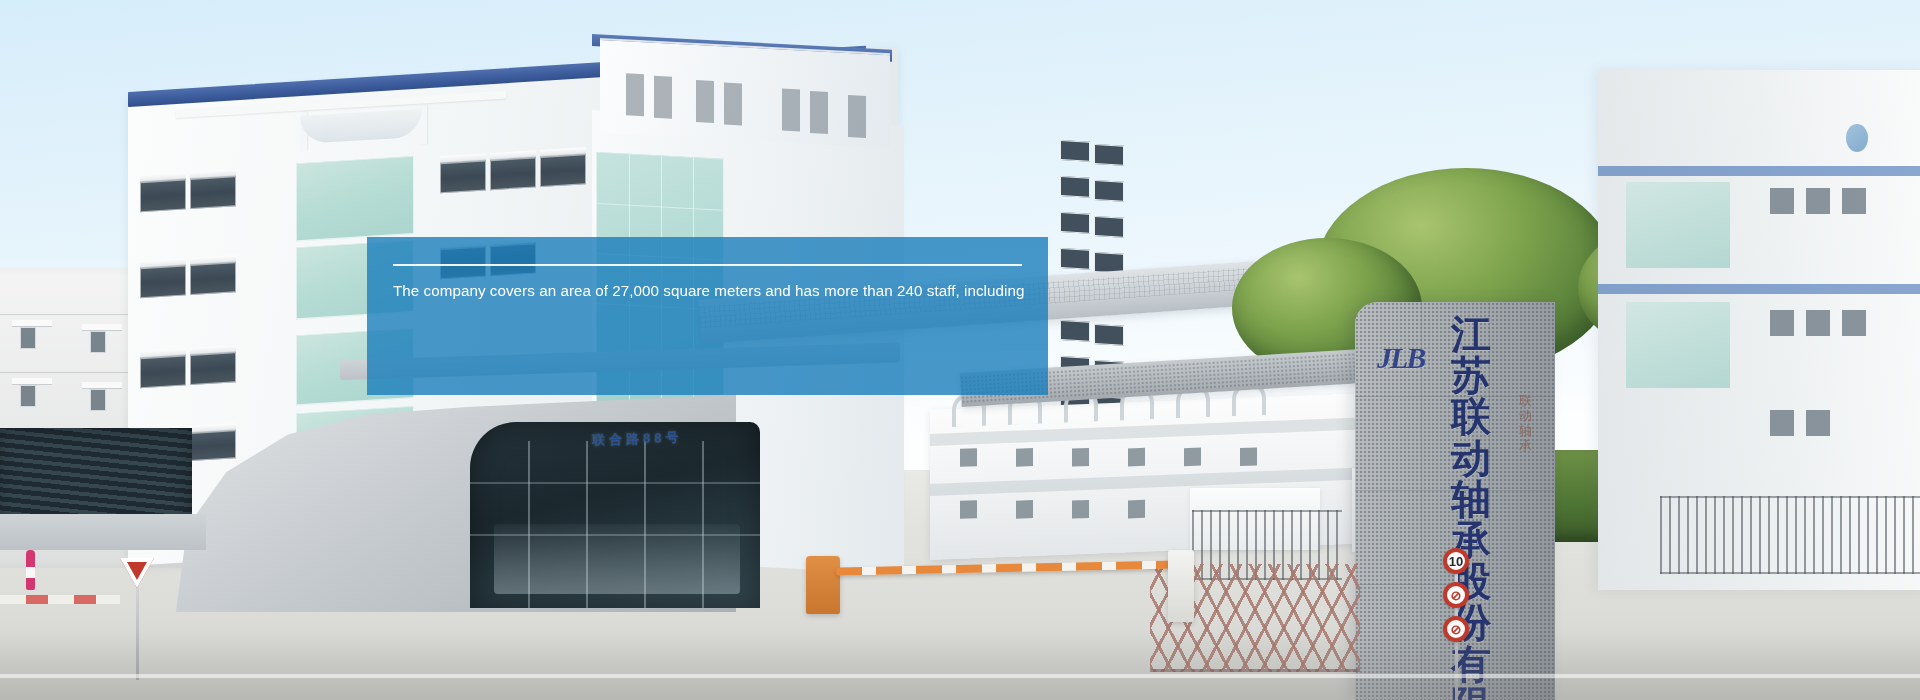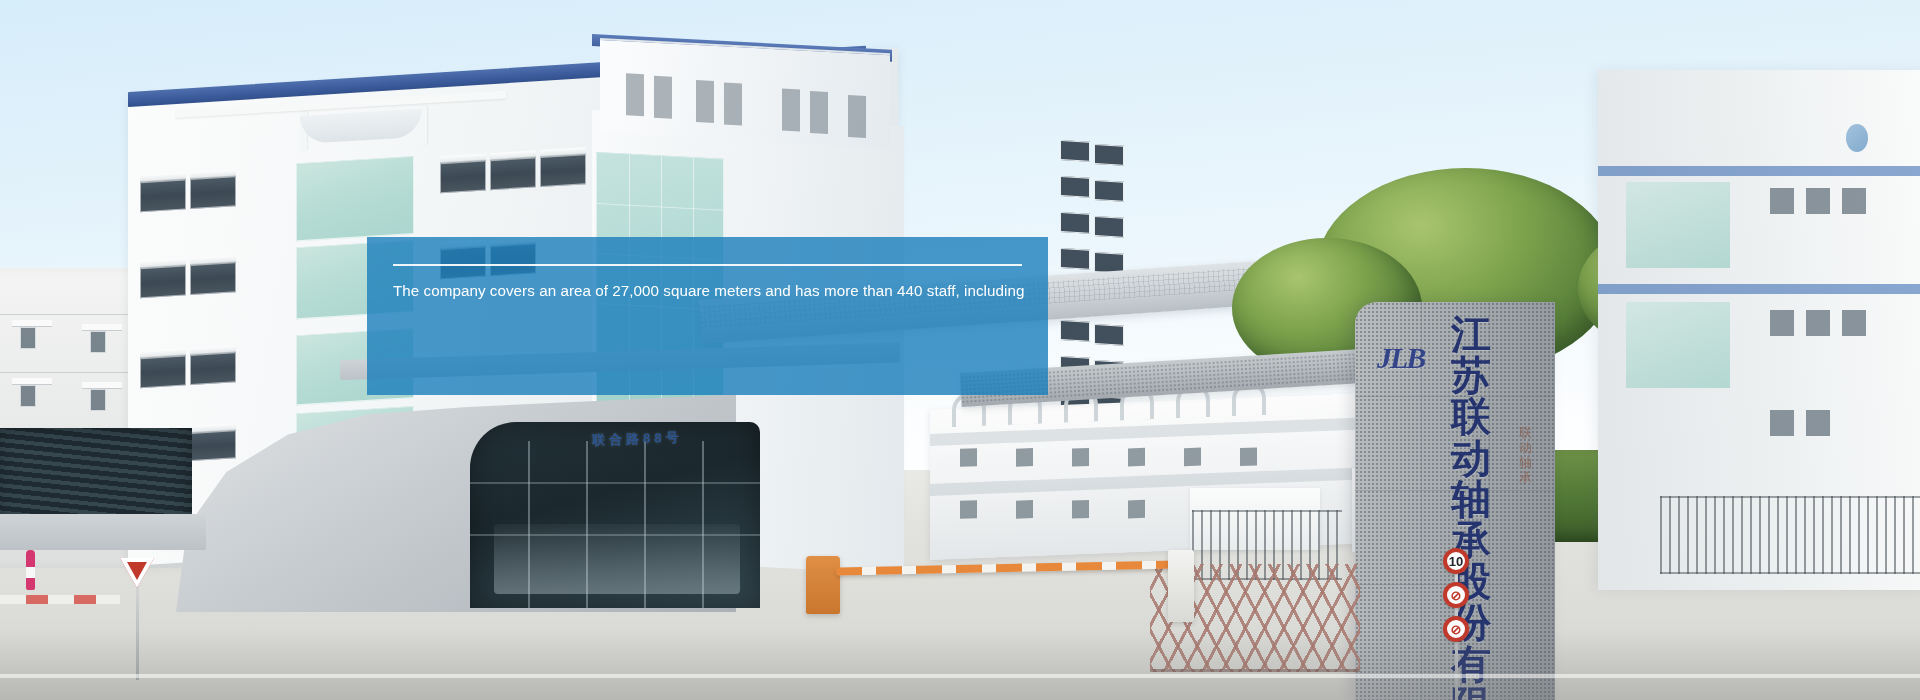--- a/index.html
+++ b/index.html
@@ -290,21 +290,21 @@
     font-size:40px; font-weight:700; line-height:1.03;
     color:#1d2d6b; letter-spacing:0;
     text-shadow:0 1px 1px rgba(255,255,255,.28);
     word-break:break-all; opacity:.93;
   }
   .pillar-cn-small{
     position:absolute; left:164px; top:92px;
     width:16px;
     font-family:"DejaVu Sans", sans-serif;
     font-size:13px; line-height:1.15; color:#8b5a4a;
-    word-break:break-all; opacity:.72;margin-top:32px;
+    word-break:break-all; opacity:.72;
   }
 
   
   .gate-arch{
     position:absolute; right:540px; bottom:318px; width:420px; height:34px;
     background:linear-gradient(180deg,#c6cbce 0%,#b3b9bd 55%,#a3a9ae 100%);
     transform:rotate(-3.4deg); transform-origin:right center;
     box-shadow:0 3px 7px rgba(60,70,80,.14);
   }
   .gate-arch .perf-sm{
@@ -655,17 +655,17 @@
 
   <div class="bollard" style="left:26px;bottom:110px"></div>
   <div class="kerb" style="left:0;bottom:96px;width:120px"></div>
 
   <div class="ground-shadow"></div>
   <div class="road-line"></div>
 
   <div id="overlay-panel">
     <div id="overlay-rule"></div>
     <div id="overlay-body">
-      <p>The company covers an area of 27,000 square meters and has more than 440 staff, including</p>
+      <p>The company covers an area of 27,000 square meters and has more than 240 staff, including</p>
     </div>
   </div>
 
 </div>
 
 </body></html>

